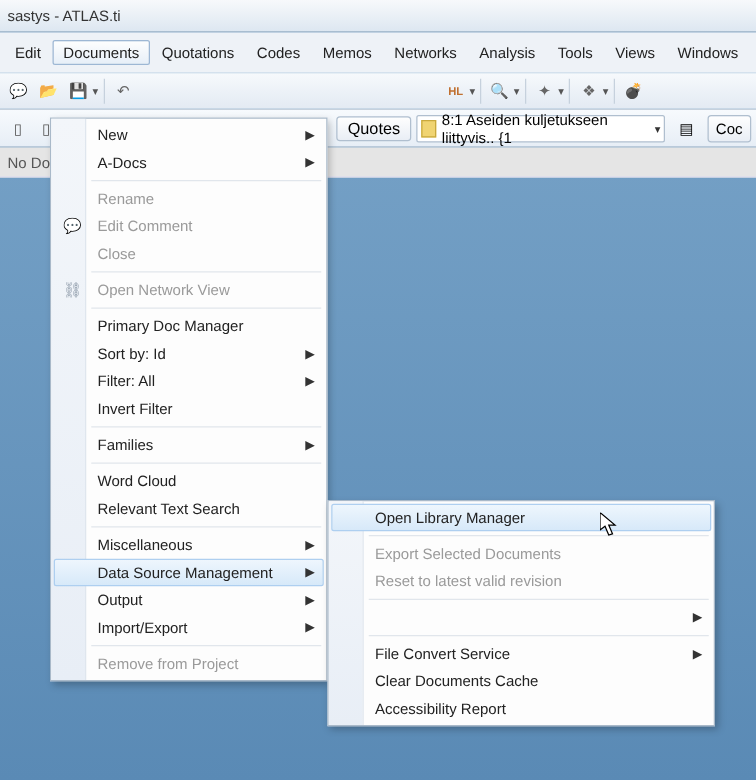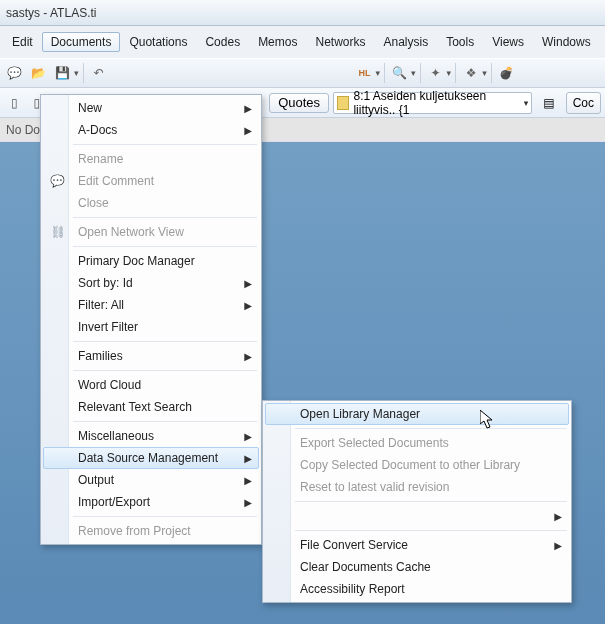--- a/index.html
+++ b/index.html
@@ -181,23 +181,20 @@
   <div class="iconcol"></div>
   <div class="items" id="dsm-menu-items">
       <div class="mi hover">
         <span>Open Library Manager</span>
       </div>
       <div class="msep"></div>
       <div class="mi disabled">
         <span>Export Selected Documents</span>
       </div>
       <div class="mi disabled">
-        <span>Copy Selected Document to other Library</span>
-      </div>
-      <div class="mi disabled">
         <span>Reset to latest valid revision</span>
       </div>
       <div class="msep"></div>
       <div class="mi">
         <span class="arrow">▶</span>
       </div>
       <div class="msep"></div>
       <div class="mi">
         <span>File Convert Service</span>
         <span class="arrow">▶</span>

